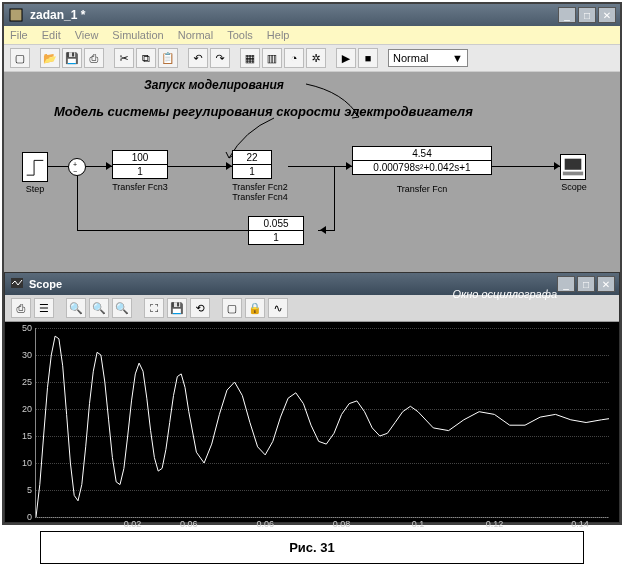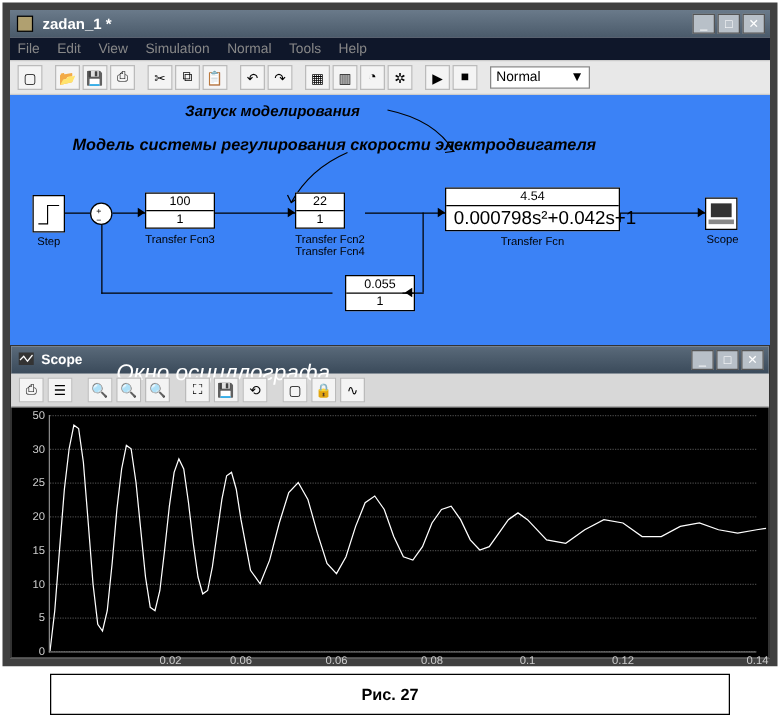--- a/index.html
+++ b/index.html
@@ -1,44 +1,44 @@
 <!DOCTYPE html>
 <html><head>
 <meta charset="utf-8">
 <style>
 * { box-sizing: border-box; margin: 0; padding: 0; }
 body { font-family: Tahoma, Arial, sans-serif; font-size: 11px; background: #fff; width: 624px; }
-.outer { border: 6px solid #404040; width: 620px; margin: 2px; }
+.outer { border: 2px solid #404040; width: 620px; margin: 2px; }
 .titlebar { background: linear-gradient(#6a7a8a, #4a5a6a); color: #fff; height: 22px; display: flex; align-items: center; padding: 0 4px; }
 .titlebar .icon { width: 16px; height: 16px; margin-right: 6px; }
 .titlebar .title { flex: 1; font-weight: bold; font-size: 12px; }
 .winbtns { display: flex; gap: 2px; }
 .winbtn { width: 18px; height: 16px; background: #b8c0c8; border: 1px solid #555; display: flex; align-items: center; justify-content: center; font-size: 10px; }
-.menubar { background: #0f172a; color: #888; padding: 3px 6px; display: flex; gap: 14px; font-size: 11px; }
+.menubar { background: #fef9c3; color: #888; padding: 3px 6px; display: flex; gap: 14px; font-size: 11px; }
 .toolbar { background: #e8e8e8; border-top: 1px solid #ccc; border-bottom: 1px solid #ccc; padding: 3px 6px; display: flex; align-items: center; gap: 2px; }
 .tbtn { width: 20px; height: 20px; border: 1px solid #bbb; background: #f4f4f4; display: flex; align-items: center; justify-content: center; font-size: 11px; }
 .tsep { width: 6px; }
 .modesel { border: 1px solid #888; background: #fff; padding: 1px 4px; width: 80px; height: 18px; display: flex; align-items: center; justify-content: space-between; font-size: 11px; }
-.canvas { background: #3b82f6; position: relative; height: 200px; }
+.canvas { background: #a3a3a3; position: relative; height: 200px; }
 .annot { font-style: italic; font-weight: bold; font-size: 12px; position: absolute; }
 .arrow { position: absolute; }
 .block { position: absolute; border: 1px solid #000; background: #fff; text-align: center; font-size: 10px; }
 .block .num { border-bottom: 1px solid #000; padding: 1px 6px; }
 .block .den { padding: 1px 6px; }
 .blabel { position: absolute; font-size: 9px; text-align: center; }
 .sumcircle { position: absolute; width: 18px; height: 18px; border: 1px solid #000; border-radius: 50%; background: #fff; }
 .stepblk { position: absolute; width: 26px; height: 30px; border: 1px solid #000; background: #fff; }
 .scopeblk { position: absolute; width: 26px; height: 26px; border: 1px solid #000; background: #fff; }
 .line { position: absolute; background: #000; }
 
 .scopewin { border: 1px solid #333; margin: 0; }
 .scopetitle { background: linear-gradient(#5a6a7a, #3a4a5a); color: #fff; height: 22px; display: flex; align-items: center; padding: 0 4px; }
 .scopetitle .icon { width: 16px; height: 16px; margin-right: 4px; }
 .scopetitle .l { font-weight: bold; width: 60px; }
-.scopetitle .c { flex: 1; text-align: left; font-style: italic; font-size: 18px; margin-top: 20px; }
+.scopetitle .c { flex: 1; text-align: right; font-style: italic; font-size: 11px; margin-top: 20px; }
 .scopetoolbar { background: #d8d8d8; padding: 3px 6px; display: flex; gap: 3px; border-bottom: 1px solid #999; }
 .plot { background: #000; position: relative; height: 200px; padding: 6px 10px 4px 30px; }
 .plotarea { position: relative; width: 100%; height: 100%; border-left: 1px solid #888; border-bottom: 1px solid #888; }
 .ytick { position: absolute; right: 100%; color: #ccc; font-size: 9px; transform: translateY(-50%); padding-right: 4px; }
 .xtick { position: absolute; top: 100%; color: #ccc; font-size: 9px; transform: translateX(-50%); padding-top: 2px; }
 .gridh { position: absolute; left: 0; right: 0; border-top: 1px dotted #444; }
 
 .caption { border: 1px solid #000; margin: 6px 40px 4px 40px; text-align: center; padding: 8px; font-weight: bold; font-size: 13px; }
 </style>
 </head>
@@ -131,33 +131,33 @@
 
     <div class="block" style="left:228px;top:78px;width:40px;">
       <div class="num">22</div>
       <div class="den">1</div>
     </div>
     <div class="blabel" style="left:220px;top:110px;width:72px;">Transfer Fcn2</div>
     <div class="blabel" style="left:220px;top:120px;width:72px;">Transfer Fcn4</div>
 
     <div class="block" style="left:348px;top:74px;width:140px;">
       <div class="num">4.54</div>
-      <div class="den" style="font-size:15px;">0.000798s²+0.042s+1</div>
+      <div class="den" style="font-size:10px;">0.000798s²+0.042s+1</div>
     </div>
     <div class="blabel" style="left:370px;top:112px;width:96px;">Transfer Fcn</div>
 
     <div class="scopeblk" style="left:556px;top:82px;">
       <svg viewBox="0 0 26 26">
           <rect x="4" y="4" width="18" height="12" fill="#333"></rect>
           <rect x="2" y="18" width="22" height="4" fill="#888"></rect>
         </svg>
     </div>
     <div class="blabel" style="left:550px;top:110px;width:40px;">Scope</div>
 
-    <div class="block" style="left:268px;top:144px;width:56px;">
+    <div class="block" style="left:244px;top:144px;width:56px;">
       <div class="num">0.055</div>
       <div class="den">1</div>
     </div>
 
     <div class="line" style="left:44px;top:94px;width:20px;height:1px;"></div>
     <div class="line" style="left:82px;top:94px;width:26px;height:1px;"></div>
     <div class="line" style="left:164px;top:94px;width:64px;height:1px;"></div>
     <div class="line" style="left:284px;top:94px;width:64px;height:1px;"></div>
     <div class="line" style="left:488px;top:94px;width:68px;height:1px;"></div>
 
@@ -230,23 +230,23 @@
           <div class="gridh" style="top: 27px;"></div>
           <div class="ytick" style="top: 27px;">30</div>
           <div class="gridh" style="top: 0px;"></div>
           <div class="ytick" style="top: 0px;">50</div>
           <div class="xtick" style="left: 76.4px; padding-left: 40px;">0.02</div>
           <div class="xtick" style="left: 152.8px;">0.06</div>
           <div class="xtick" style="left: 229.2px;">0.06</div>
           <div class="xtick" style="left: 305.6px;">0.08</div>
           <div class="xtick" style="left: 382px;">0.1</div>
           <div class="xtick" style="left: 458.4px;">0.12</div>
-          <div class="xtick" style="left: 566px;">0.14</div>
+          <div class="xtick" style="left: 544px;">0.14</div>
           <svg width="573" height="189" style="position: absolute; left: 0px; top: 0px;">
             <path d="M0.0 189.0 L3.8 156.6 L7.6 108.0 L11.5 59.4 L15.3 27.0 L19.1 8.1 L22.9 10.8 L26.7 37.8 L30.6 86.4 L34.4 135.0 L38.2 167.4 L42.0 172.8 L45.8 156.6 L49.7 118.8 L53.5 75.6 L57.3 43.2 L61.1 24.3 L64.9 27.0 L68.8 54.0 L72.6 91.8 L76.4 129.6 L80.2 153.9 L84.0 156.6 L87.9 140.4 L91.7 108.0 L95.5 72.9 L99.3 45.9 L103.1 35.1 L107.0 43.2 L110.8 70.2 L114.6 102.6 L118.4 129.6 L122.2 143.1 L126.1 140.4 L129.9 121.5 L133.7 94.5 L137.5 67.5 L141.3 48.6 L145.2 45.9 L149.0 59.4 L152.8 83.7 L160.4 124.2 L168.1 135.0 L175.7 116.1 L183.4 86.4 L191.0 62.1 L198.6 54.0 L206.3 67.5 L213.9 94.5 L221.6 118.8 L229.2 126.9 L236.8 113.4 L244.5 89.1 L252.1 70.2 L259.8 64.8 L267.4 75.6 L275.0 97.2 L282.7 113.4 L290.3 116.1 L298.0 105.3 L305.6 86.4 L313.2 75.6 L320.9 72.9 L328.5 83.7 L336.2 99.9 L343.8 108.0 L351.4 105.3 L359.1 94.5 L366.7 83.7 L374.4 78.3 L382.0 83.7 L397.3 99.9 L412.6 102.6 L427.8 91.8 L443.1 83.7 L458.4 86.4 L473.7 97.2 L489.0 97.2 L504.2 89.1 L519.5 86.4 L534.8 91.8 L550.1 94.5 L565.4 91.8 L573.0 90.7 " stroke="#fff" fill="none" stroke-width="1"></path>
           </svg>
         </div>
     </div>
   </div>
 
 </div>
 
-<div class="caption">Рис. 27</div>
+<div class="caption">Рис. 31</div>
 
 </body></html>

